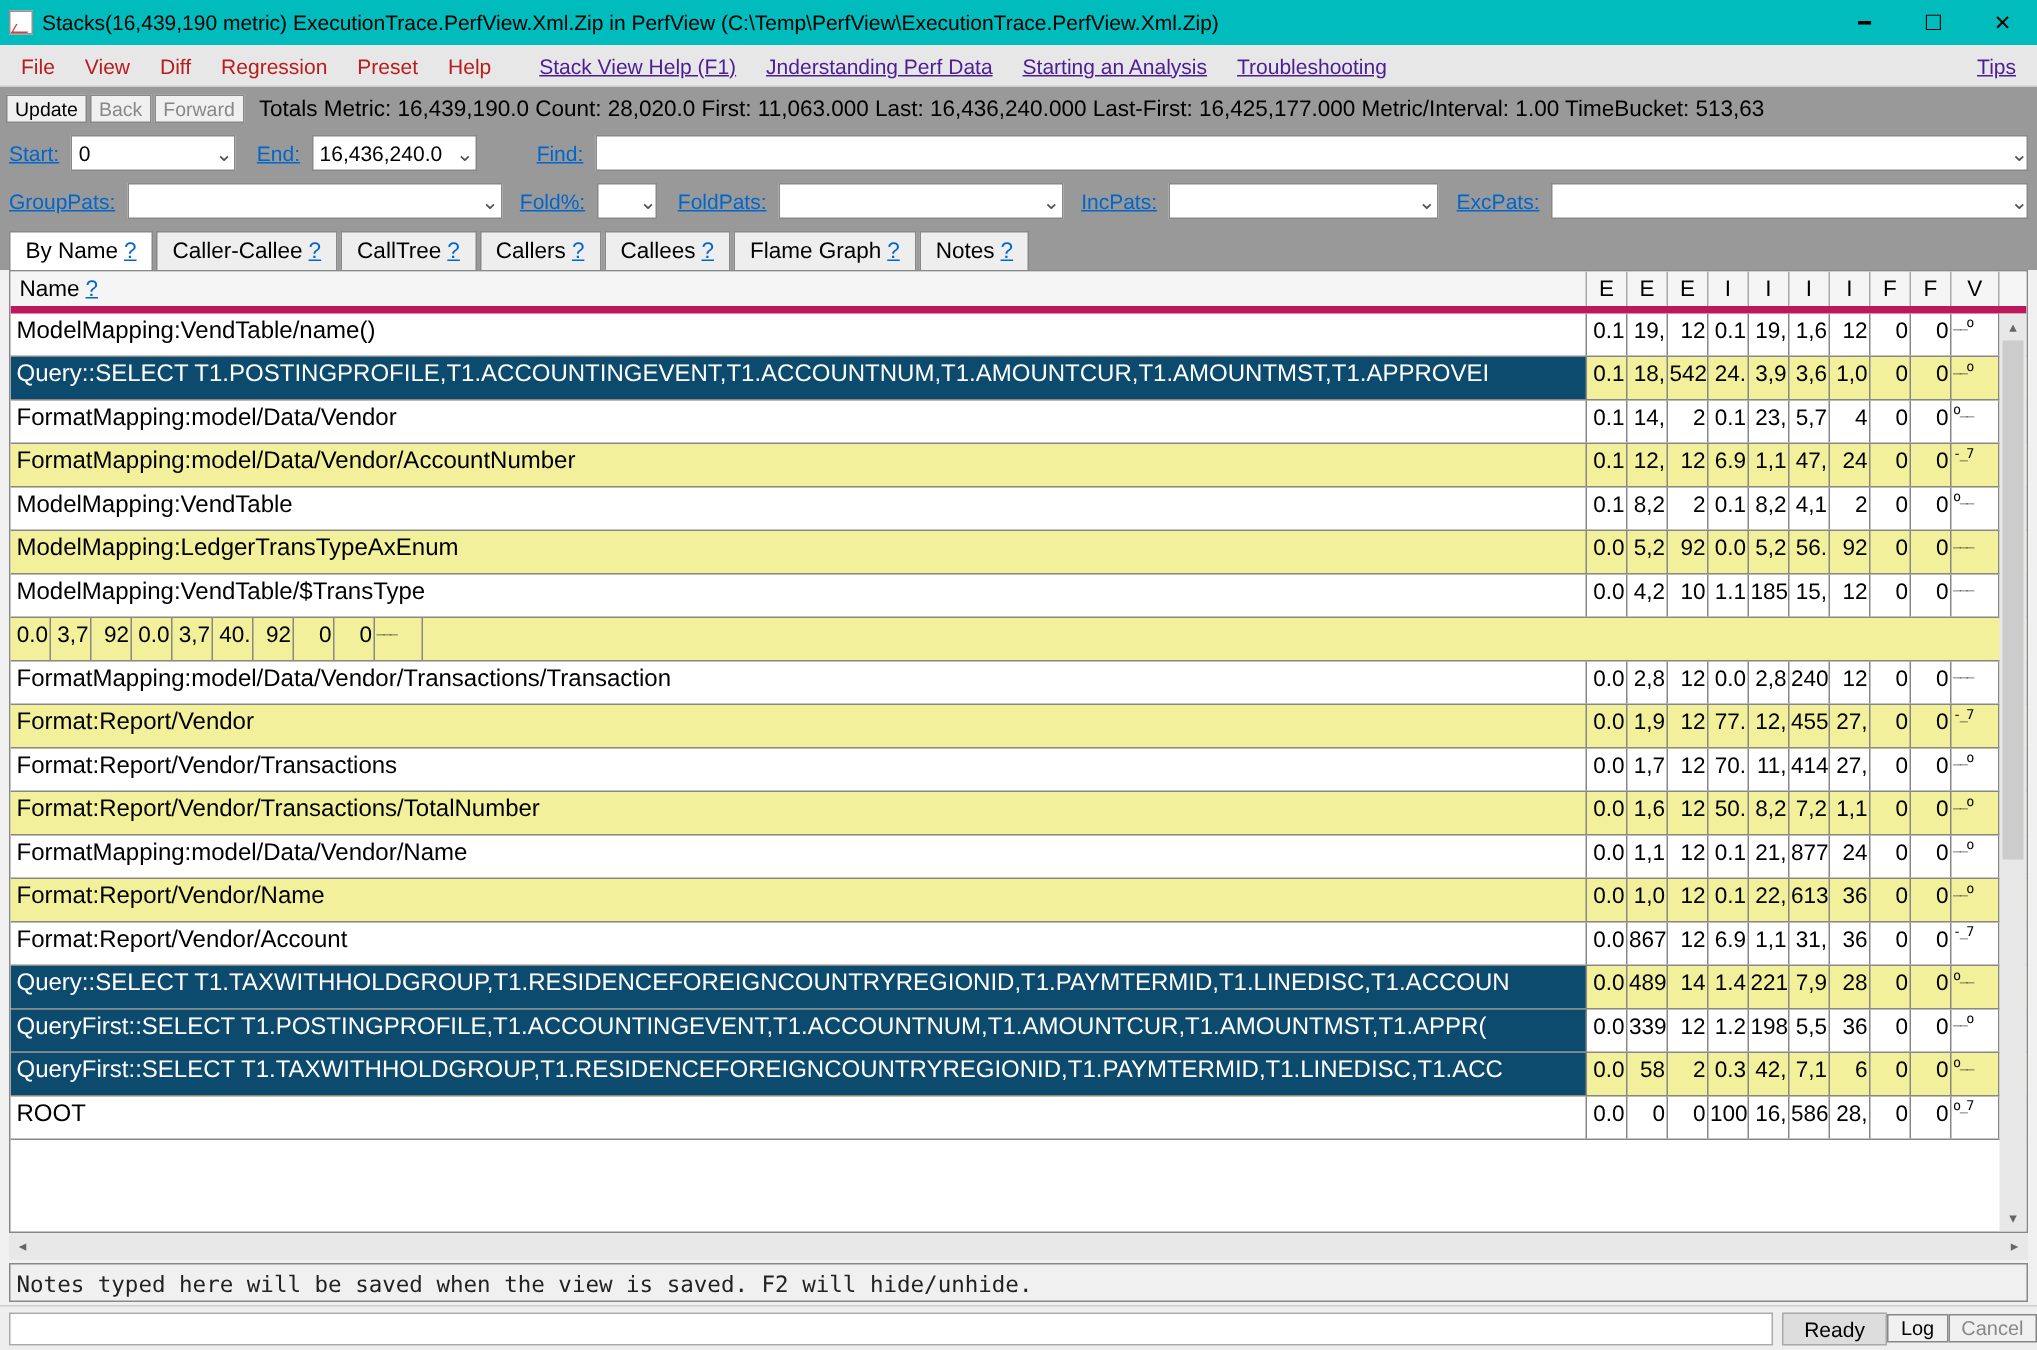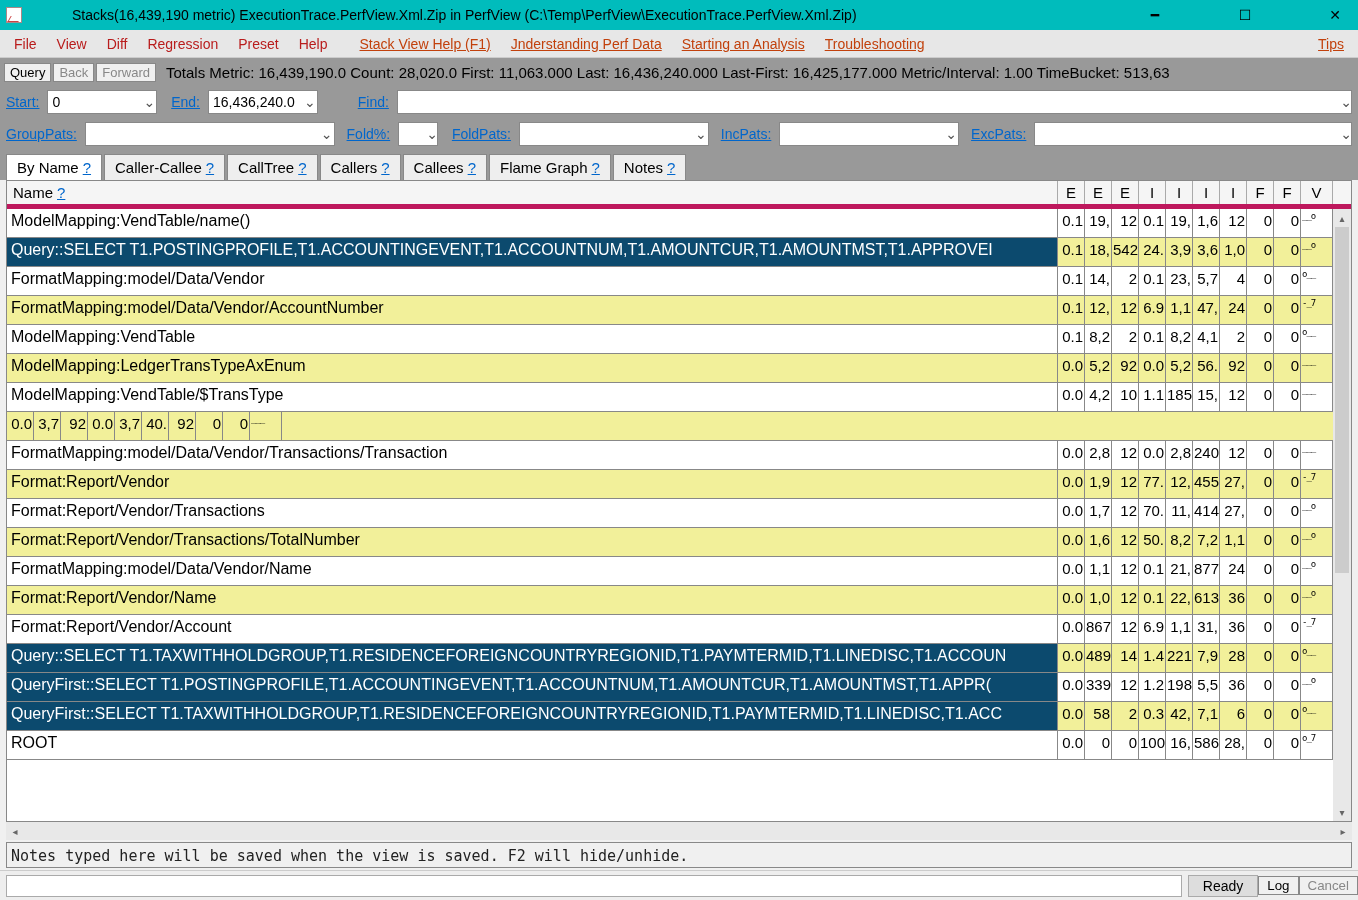--- a/index.html
+++ b/index.html
@@ -1,24 +1,24 @@
 <!DOCTYPE html>
 <html><head>
 <meta charset="utf-8">
 <style>
 * { box-sizing: border-box; margin: 0; padding: 0; }
 body { font-family: "Segoe UI", Tahoma, sans-serif; font-size: 14px; background: #f0f0f0; width: 1358px; height: 900px; overflow: hidden; display: flex; flex-direction: column; }
-.titlebar { background: #00bcbc; height: 30px; display: flex; align-items: center; padding-left: 6px; color: #000; gap: 44px; }
+.titlebar { background: #00bcbc; height: 30px; display: flex; align-items: center; padding-left: 6px; color: #000; }
 .titlebar .appicon { width: 16px; height: 16px; background: #fff; margin-right: 6px; position: relative; border: 1px solid #a88; }
 .titlebar .appicon::after { content:""; position:absolute; left:2px; top:8px; width:10px; height:5px; border-left:1px solid #c44; border-bottom:1px solid #c44; transform: skewX(-30deg); }
 .titlebar .title { flex:1; white-space:nowrap; overflow:hidden; }
 .titlebar .winbtn { width:46px; height:30px; display:flex; align-items:center; justify-content:center; font-size:14px; }
 .menubar { background:#e7e7e7; height:28px; display:flex; align-items:center; padding:0 4px; gap:0; border-bottom:1px solid #ccc; }
 .menubar .mitem { padding:3px 10px; color:#b91c1c; }
-.menubar .mlink { padding:3px 10px; color:#c2410c; text-decoration:underline; white-space:nowrap; }
+.menubar .mlink { padding:3px 10px; color:#4c1d95; text-decoration:underline; white-space:nowrap; }
 .menubar .spacer { flex:1; }
 .toolbar { background:#999; height:28px; display:flex; align-items:center; padding:0 4px; gap:2px; color:#000; }
 .toolbar .btn { background:#f0f0f0; border:1px solid #888; padding:1px 5px; font-size:13px; }
 .toolbar .btn.disabled { color:#888; }
 .toolbar .totals { margin-left:8px; white-space:nowrap; font-size:15px; overflow:hidden; }
 .paramrow { background:#999; height:32px; display:flex; align-items:center; padding:0 6px; gap:6px; }
 .paramrow .plabel { color:#0066cc; text-decoration:underline; margin-right:2px; }
 .paramrow select, .paramrow input { background:#fff; border:1px solid #888; height:24px; font-size:14px; padding:0 4px; }
 .tabs { background:#999; display:flex; align-items:flex-end; padding:4px 6px 0 6px; gap:2px; }
 .tab { background:#eee; border:1px solid #888; border-bottom:none; padding:4px 10px; display:flex; align-items:center; gap:4px; font-size:15px; }
@@ -74,21 +74,21 @@
   <div class="gap"></div>
   <span class="mlink">Stack View Help (F1)</span>
   <span class="mlink">Jnderstanding Perf Data</span>
   <span class="mlink">Starting an Analysis</span>
   <span class="mlink">Troubleshooting</span>
   <span class="spacer"></span>
   <span class="mlink">Tips</span>
 </div>
 
 <div class="toolbar">
-  <button class="btn">Query</button>
+  <button class="btn">Update</button>
   <button class="btn disabled">Back</button>
   <button class="btn disabled">Forward</button>
   <div class="totals">Totals Metric: 16,439,190.0   Count: 28,020.0   First: 11,063.000  Last: 16,436,240.000   Last-First: 16,425,177.000   Metric/Interval: 1.00   TimeBucket: 513,63</div>
 </div>
 
 <div class="paramrow">
   <span class="plabel">Start:</span>
   <input style="width: 110px;" value="0">
   <span style="margin-left:-20px;margin-right:10px;color:#555;">⌄</span>
   <span class="plabel">End:</span>

